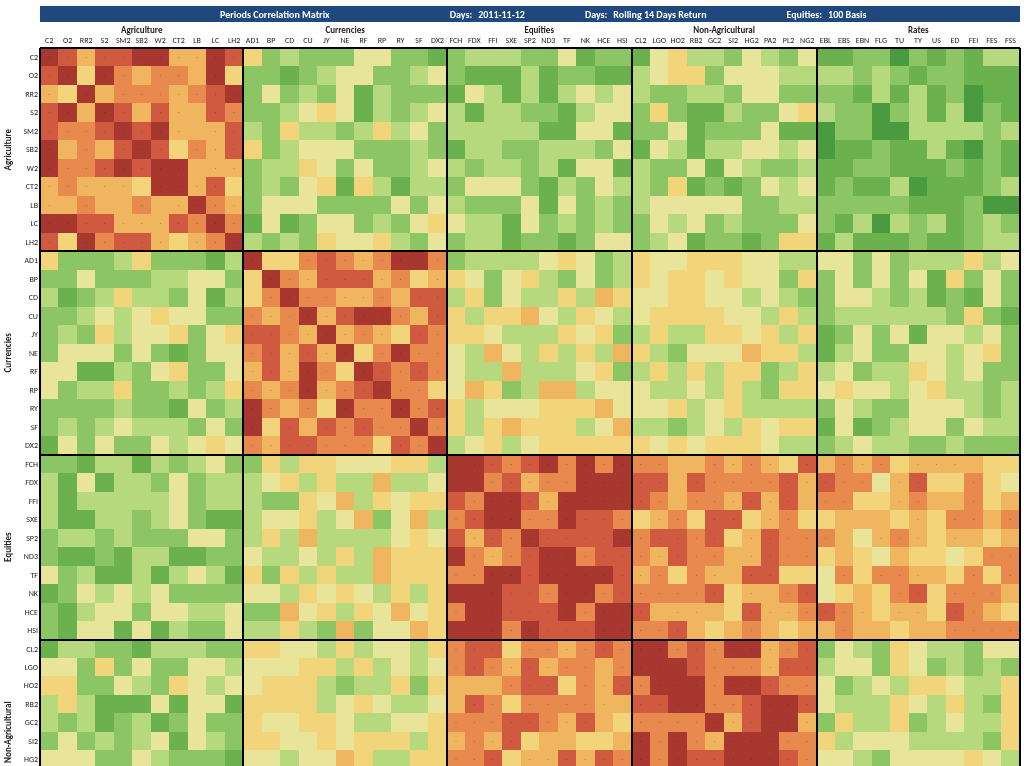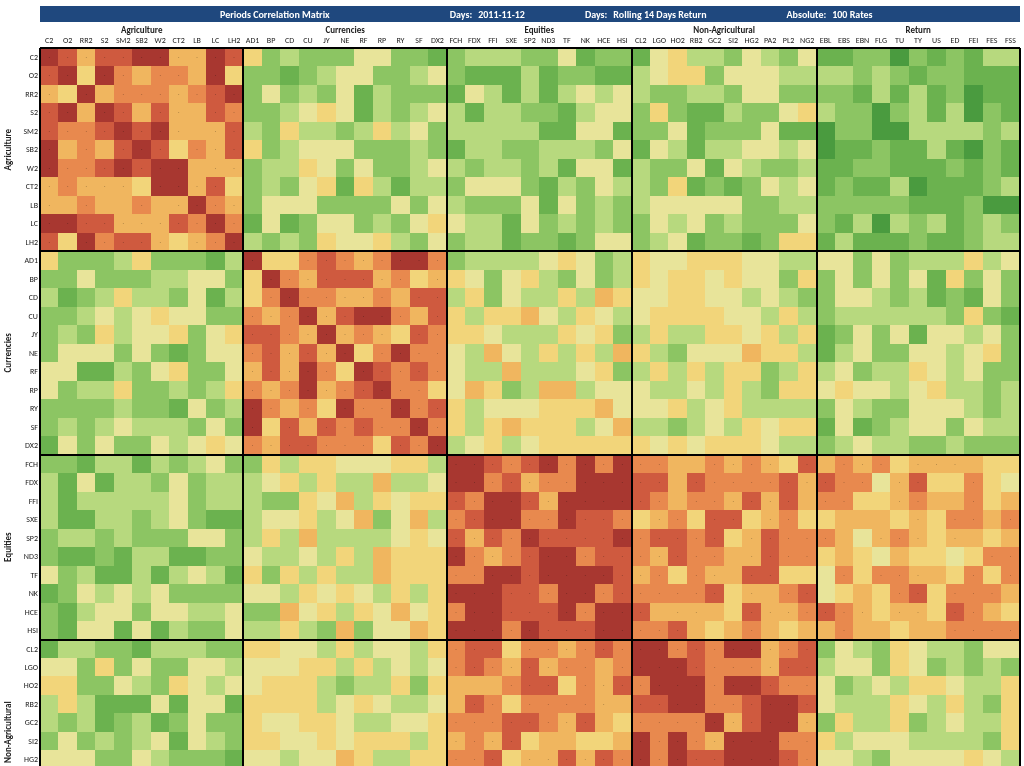--- a/index.html
+++ b/index.html
@@ -56,30 +56,30 @@
 </head>
 <body>
 <div id="frame">
 
 <div id="title-bar">
   <span class="bold tb-main">Periods Correlation Matrix</span>
   <span class="bold tb-date-l">Days:</span>
   <span class="bold tb-date-v">2011-11-12</span>
   <span class="bold tb-basis-l">Days:</span>
   <span class="bold tb-basis-v">Rolling 14 Days Return</span>
-  <span class="bold tb-per-l">Absolute:</span>
-  <span class="bold tb-per-v">100 Rates</span>
+  <span class="bold tb-per-l">Equities:</span>
+  <span class="bold tb-per-v">100 Basis</span>
 </div>
 
 <div id="col-groups">
       <div style="width: 203.396px;">Agriculture</div>
       <div style="width: 203.396px;">Currencies</div>
       <div style="width: 184.906px;">Equities</div>
       <div style="width: 184.906px;">Non-Agricultural</div>
-      <div style="width: 203.396px;">Return</div>
+      <div style="width: 203.396px;">Rates</div>
     </div>
 
 <div id="col-labels">
       <div>C2</div>
       <div>O2</div>
       <div>RR2</div>
       <div>S2</div>
       <div>SM2</div>
       <div>SB2</div>
       <div>W2</div>

